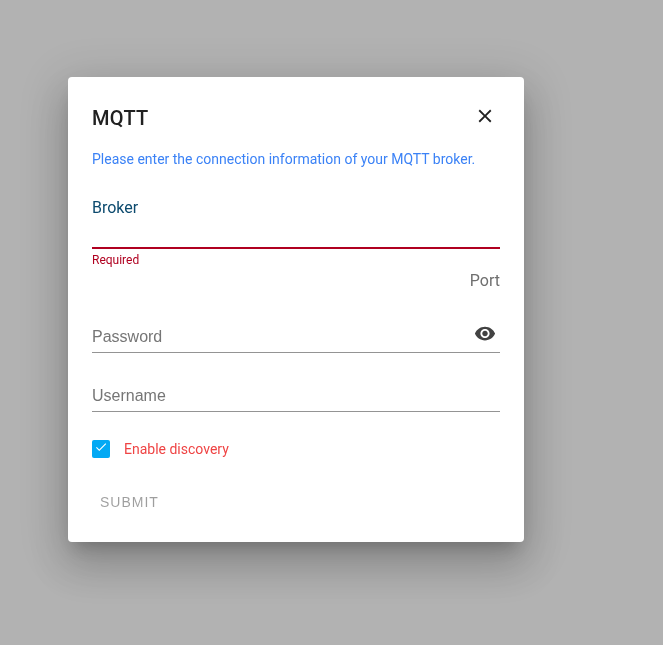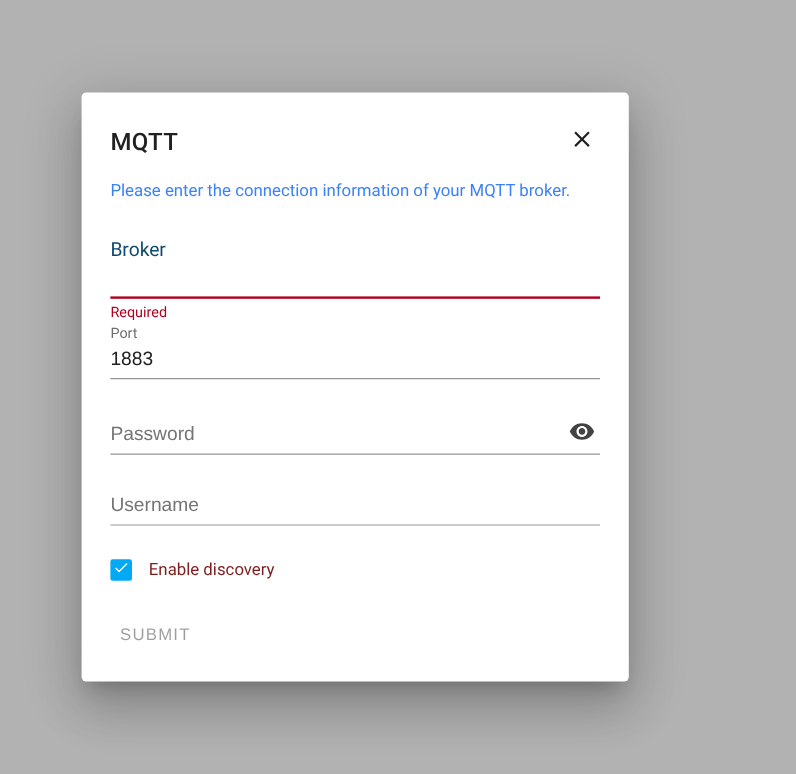--- a/index.html
+++ b/index.html
@@ -67,22 +67,23 @@
     .form-field.error .field-input {
       border-bottom: 2px solid #b00020;
     }
     .field-label {
       display: block;
       font-size: 16px;
       color: #6f6f6f;
       margin-bottom: 2px;
     }
     .field-label.small {
-      font-size: 12px;
-      color: #6f6f6f;
+      font-size: 16px;
+      color: #6f6f6f;
+      text-align: right;
     }
     .field-input {
       width: 100%;
       border: none;
       border-bottom: 1px solid rgba(0,0,0,0.42);
       font-size: 16px;
       padding: 4px 0 6px 0;
       background: transparent;
       color: #212121;
       outline: none;
@@ -134,21 +135,21 @@
       cursor: pointer;
       margin-right: 14px;
     }
     .checkbox svg {
       width: 14px;
       height: 14px;
       fill: #ffffff;
     }
     .checkbox-label {
       font-size: 14px;
-      color: #7f1d1d;
+      color: #ef4444;
       cursor: pointer;
     }
     .dialog-actions {
       display: flex;
       justify-content: flex-start;
     }
     .submit-btn {
       background: none;
       border: none;
       font-size: 14px;
@@ -194,21 +195,20 @@
   <div class="dialog-description">Please enter the connection information of your MQTT broker.</div>
 
   <div class="form-field error field-broker">
     <label class="field-label">Broker</label>
     <input class="field-input" type="text" value="" style="">
     <div class="error-text">Required</div>
   </div>
 
   <div class="form-field port-group">
     <label class="field-label small">Port</label>
-    <input class="field-input" type="text" value="1883" style="">
   </div>
 
   <div class="form-field">
     <div class="password-wrapper">
       <input class="placeholder-input" type="password" style="padding-right: 32px;" placeholder="Password">
       <button class="eye-btn">
         <span>
           <svg viewBox="0 0 24 24">
               <path d="M12 4.5C7 4.5 2.73 7.61 1 12c1.73 4.39 6 7.5 11 7.5s9.27-3.11 11-7.5c-1.73-4.39-6-7.5-11-7.5zM12 17c-2.76 0-5-2.24-5-5s2.24-5 5-5 5 2.24 5 5-2.24 5-5 5zm0-8c-1.66 0-3 1.34-3 3s1.34 3 3 3 3-1.34 3-3-1.34-3-3-3z"></path>
             </svg>

